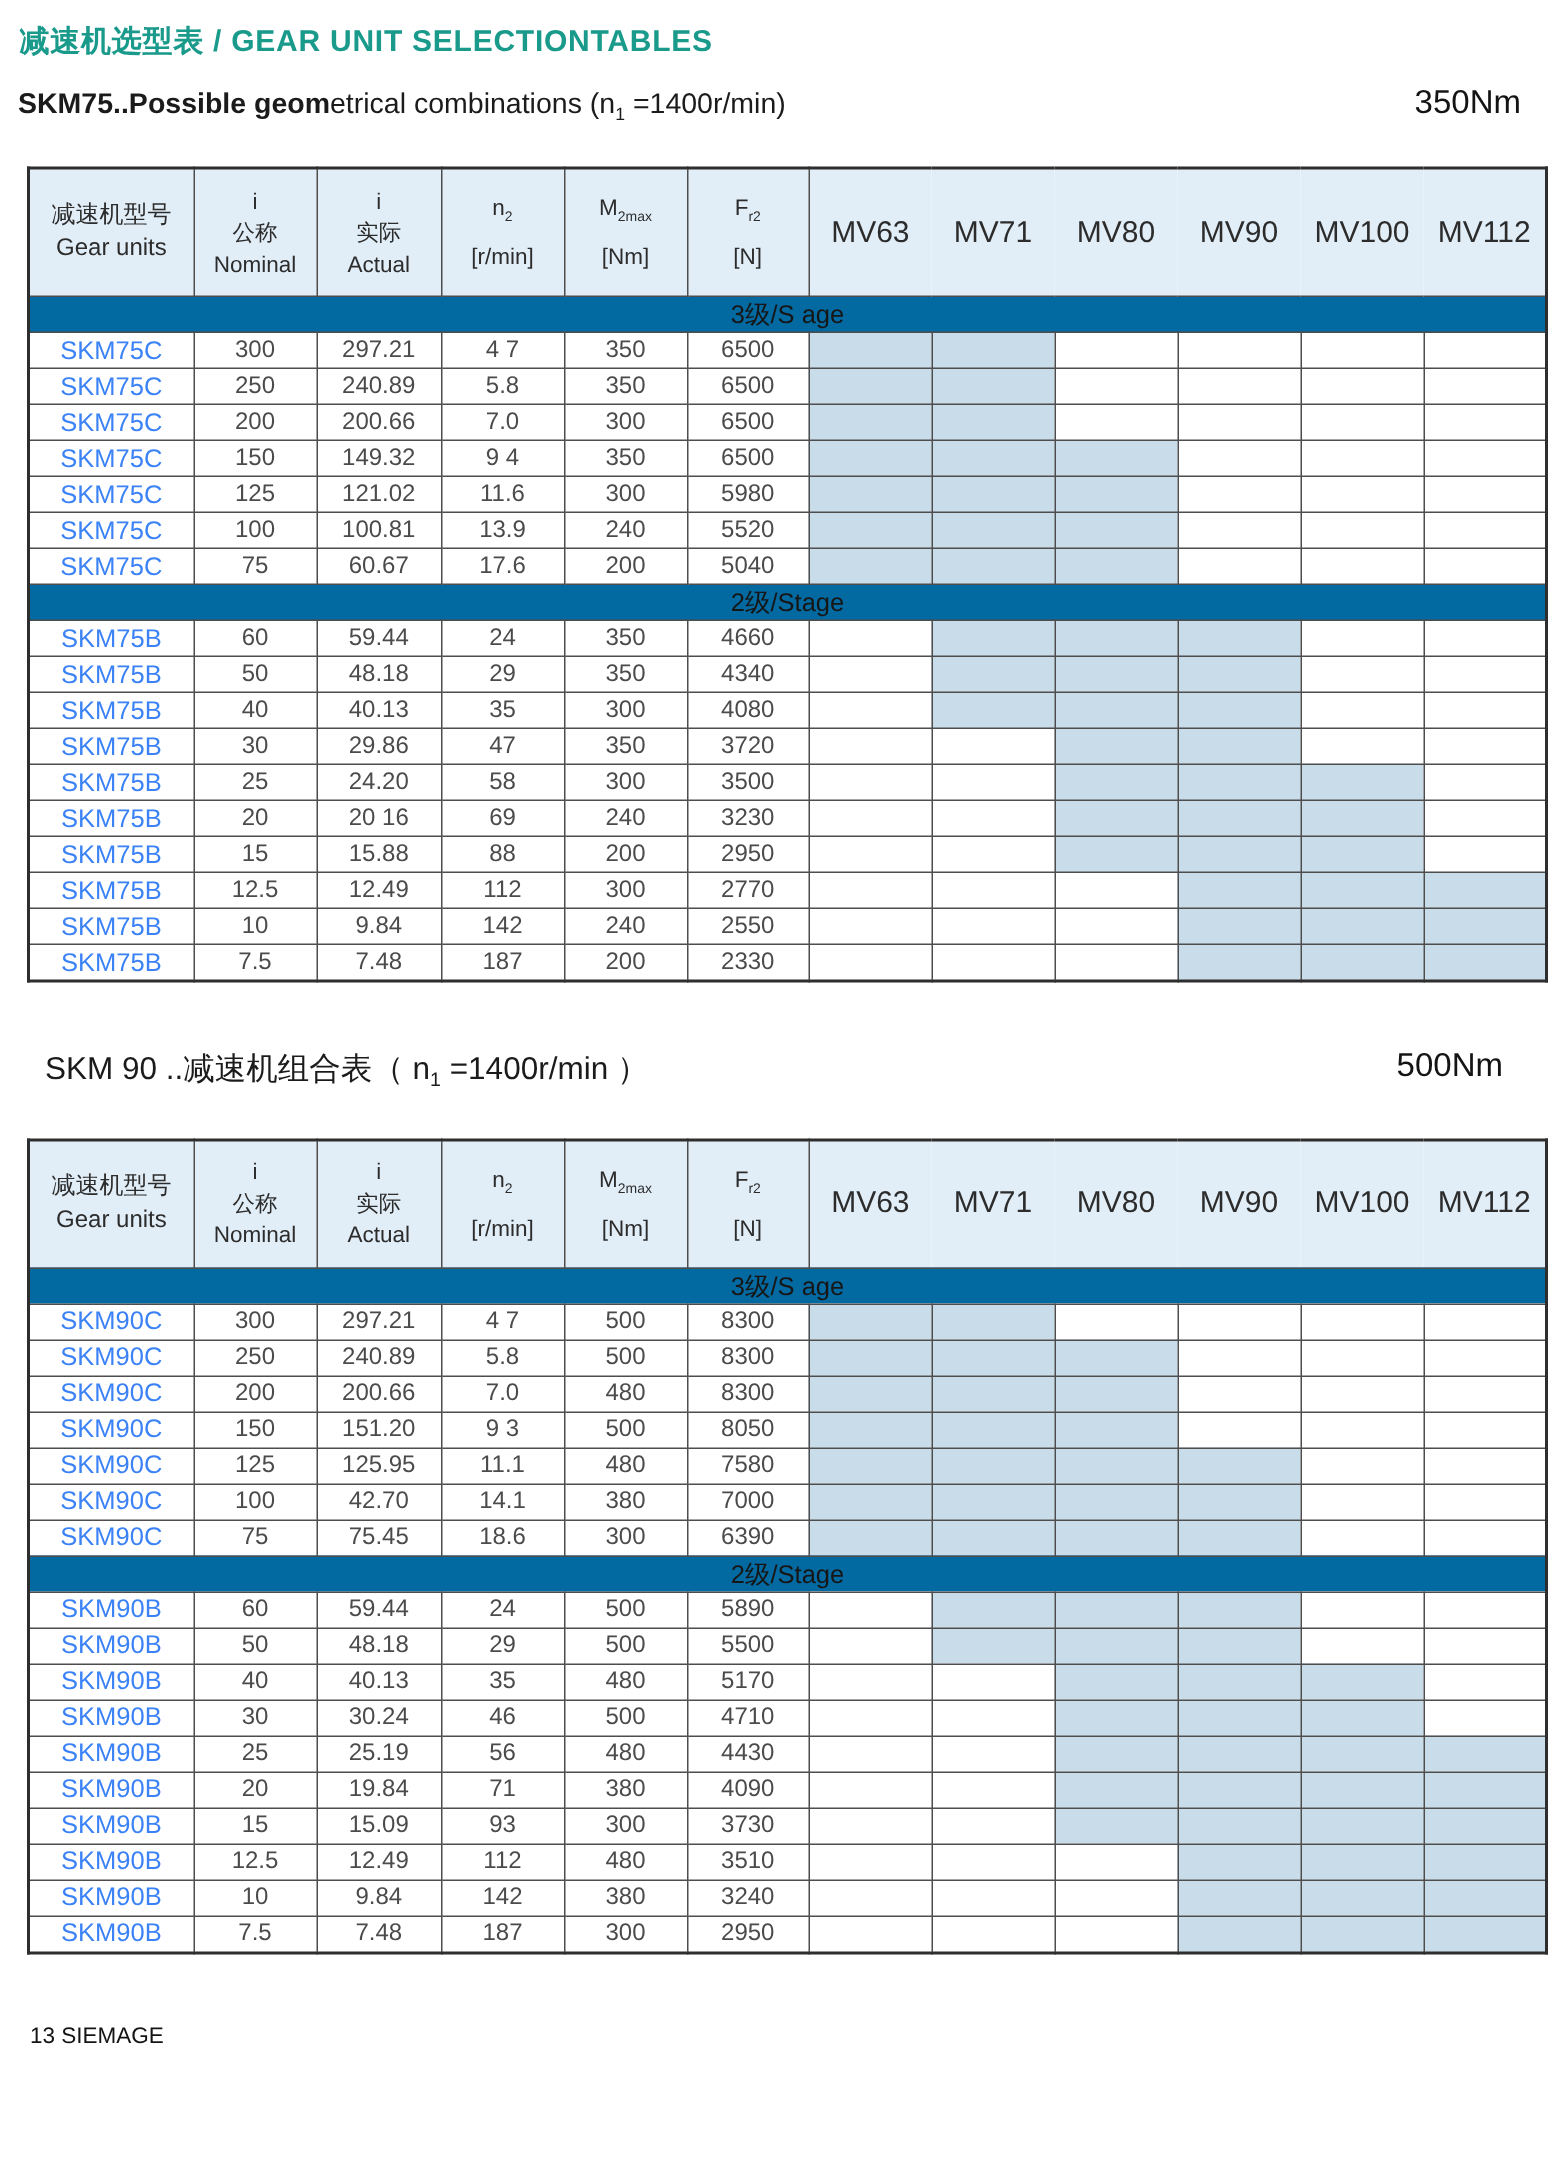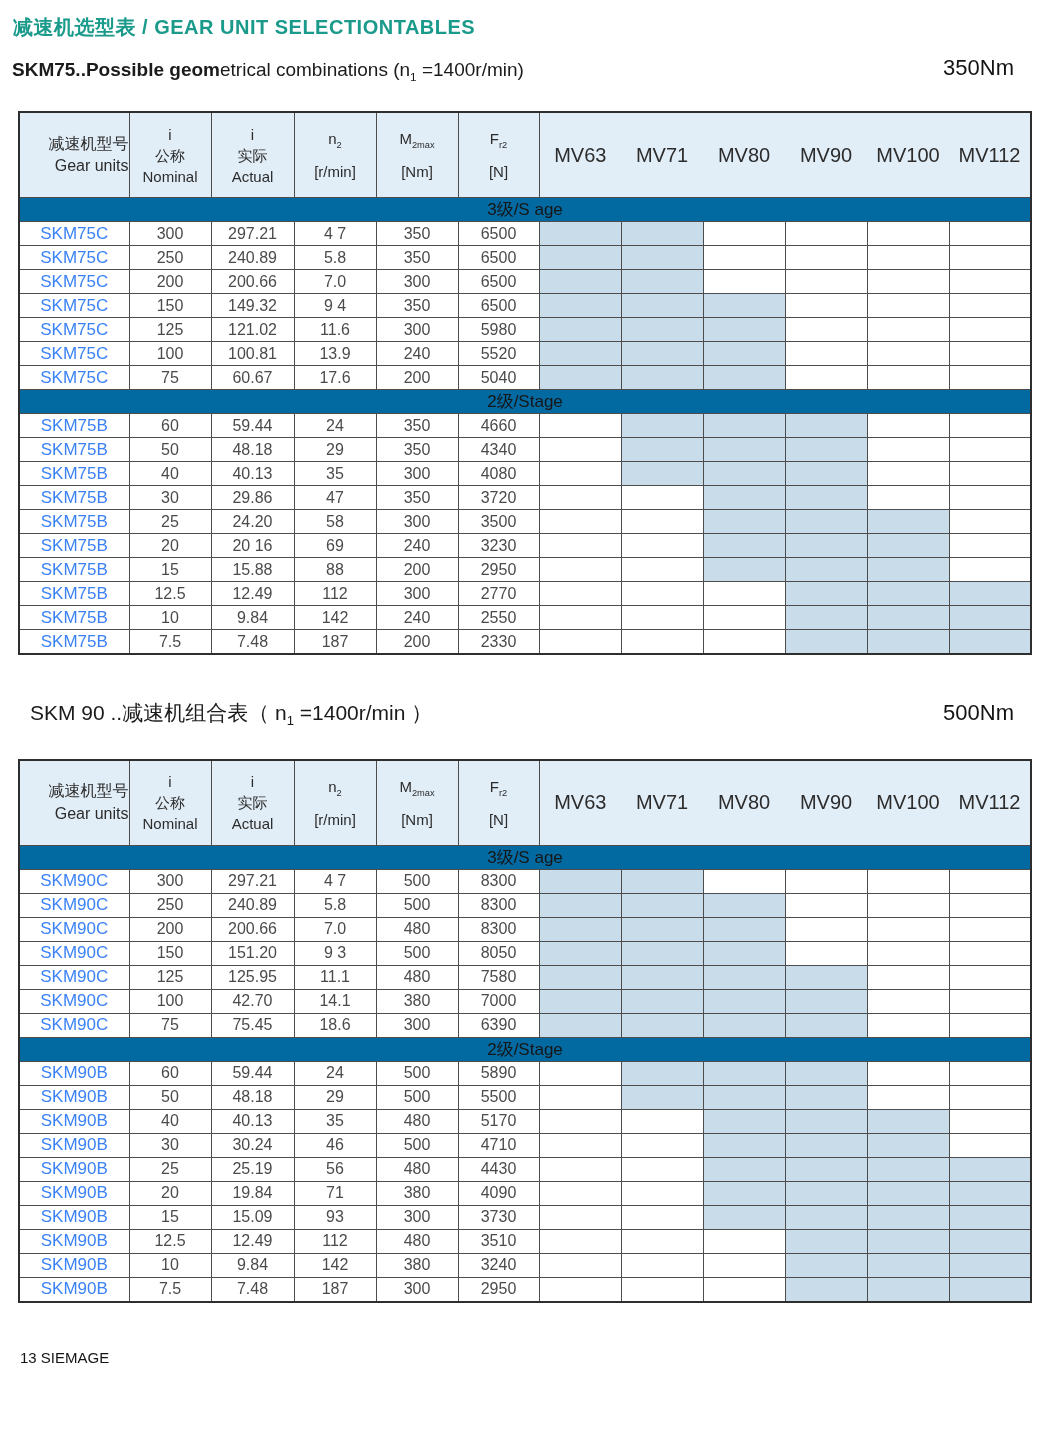--- a/index.html
+++ b/index.html
@@ -24,34 +24,34 @@
   table.gt {
     border-collapse:collapse; table-layout:fixed; width:1012px;
     margin:30px 0 0 18px; border:2px solid #2e2e2e;
   }
   .gt th, .gt td { border:1px solid #4d4d4d; padding:0; text-align:center; }
   .gt thead th {
     background:#e2eef7; height:84px; font-weight:normal;
     font-size:15px; color:#2c2c2c; vertical-align:middle;
   }
   .gt thead th .hline { display:block; line-height:1.4; }
-  .gt thead th .hline.g { font-size:16px;text-align:right; }
+  .gt thead th .hline.g { font-size:16px; }
   .gt thead th .hline.unit { margin-top:12px; }
   .gt thead th.mvh { font-size:20px; }
   .gt thead th.nl { border-left-style:hidden; }
   td.band { height:22px; font-size:17px; color:#161616; background:#0369a1; }
   tr.data td { height:23px; }
   td.model { font-size:17px; color:#3b82f6; }
   td.num { font-size:16px; color:#4b4b4b; }
   td.mvcell { background:#fff; }
   td.mvcell.shaded { background:#c8dde9; }
 
   .sec2head {
-    display:flex; justify-content:space-between; align-items:center;
-    margin:42px 30px 0 30px;
+    display:flex; justify-content:space-between; 
+    margin:42px 42px 0 30px;
     gap:12px;
   }
   .sec2lines { font-size:21px; color:#1b1b1b; line-height:1.5; }
   .footer { margin:46px 0 0 20px; font-size:15px; color:#141414; }
 </style>
 </head>
 <body>
 
 <div class="page">
 

